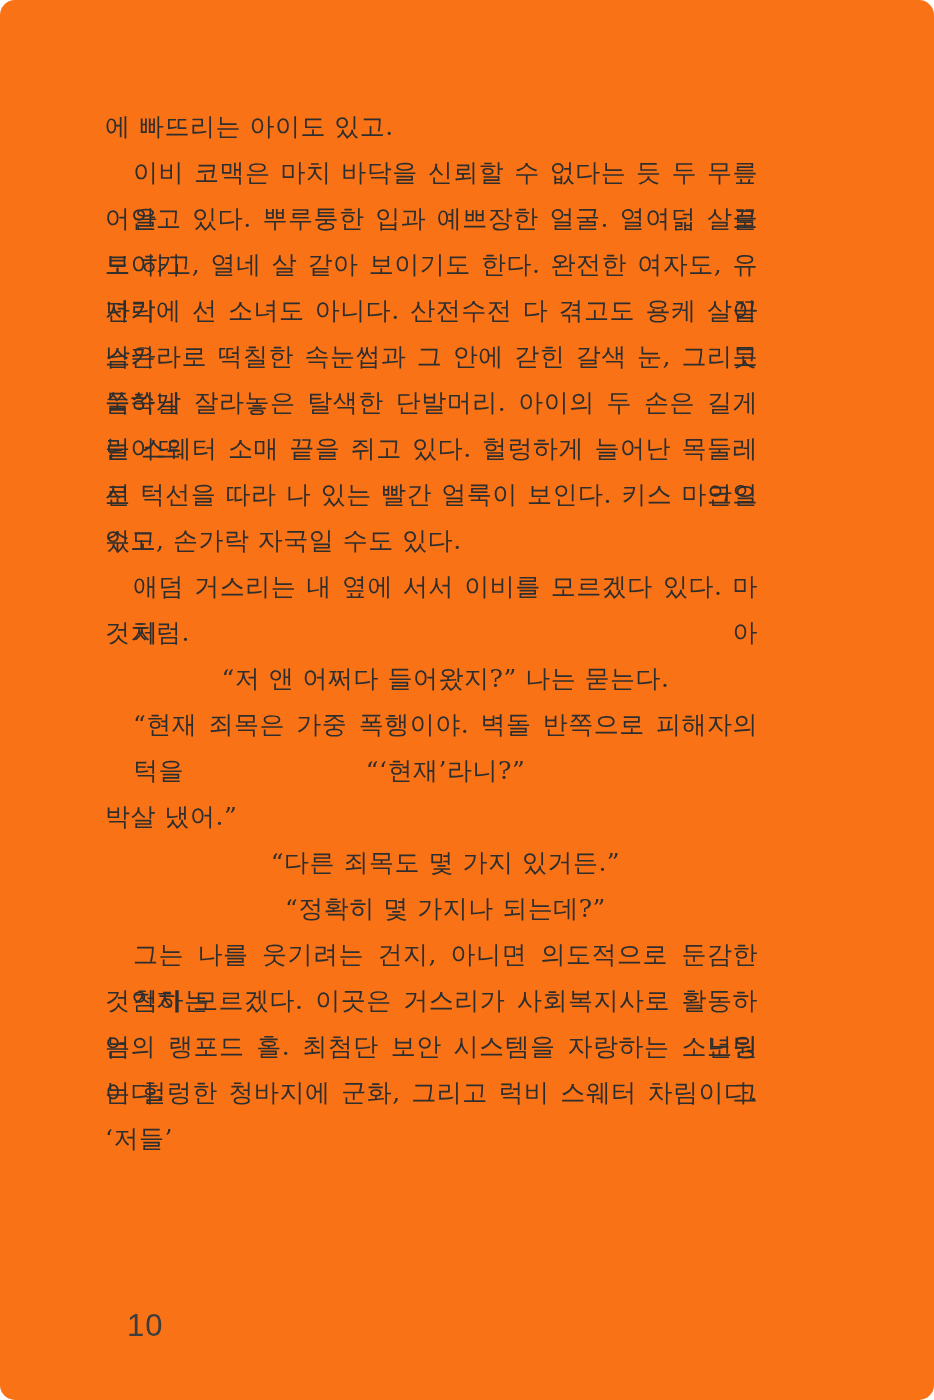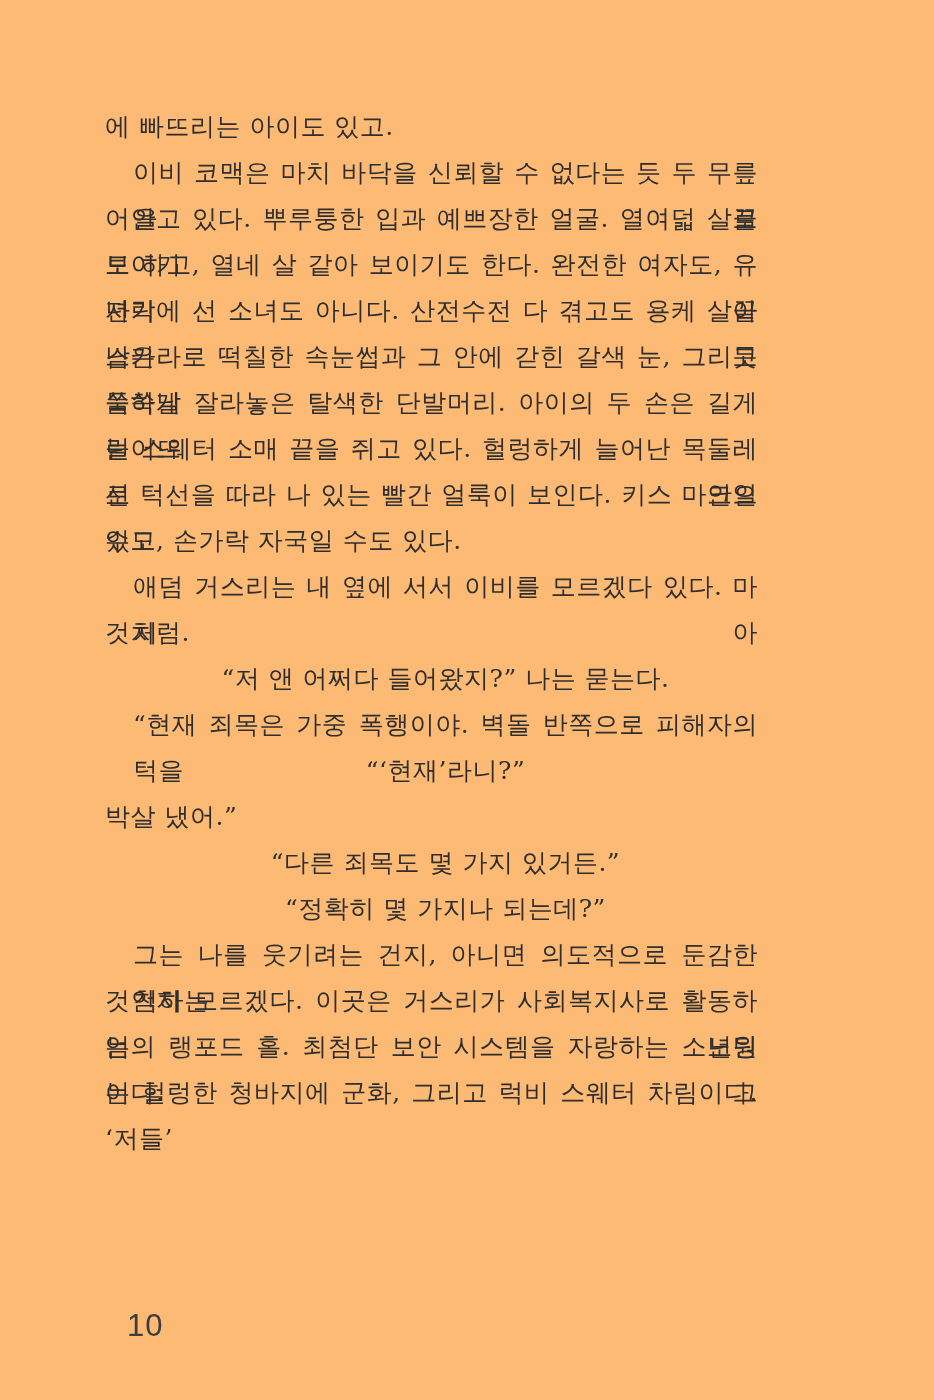--- a/index.html
+++ b/index.html
@@ -10,21 +10,22 @@
     width: 934px;
     height: 1400px;
     background: #ffffff;
     position: relative;
     overflow: hidden;
     font-family: "DejaVu Serif", "Liberation Serif", serif;
   }
   .page {
     position: absolute;
     inset: 0;
-    background: #fdba74;
+    background: #f97316;
+    border-radius: 15px;
   }
   .text-block {
     position: absolute;
     left: 105px;
     top: 104px;
     width: 653px;
   }
   .line {
     height: 46px;
     line-height: 46px;

